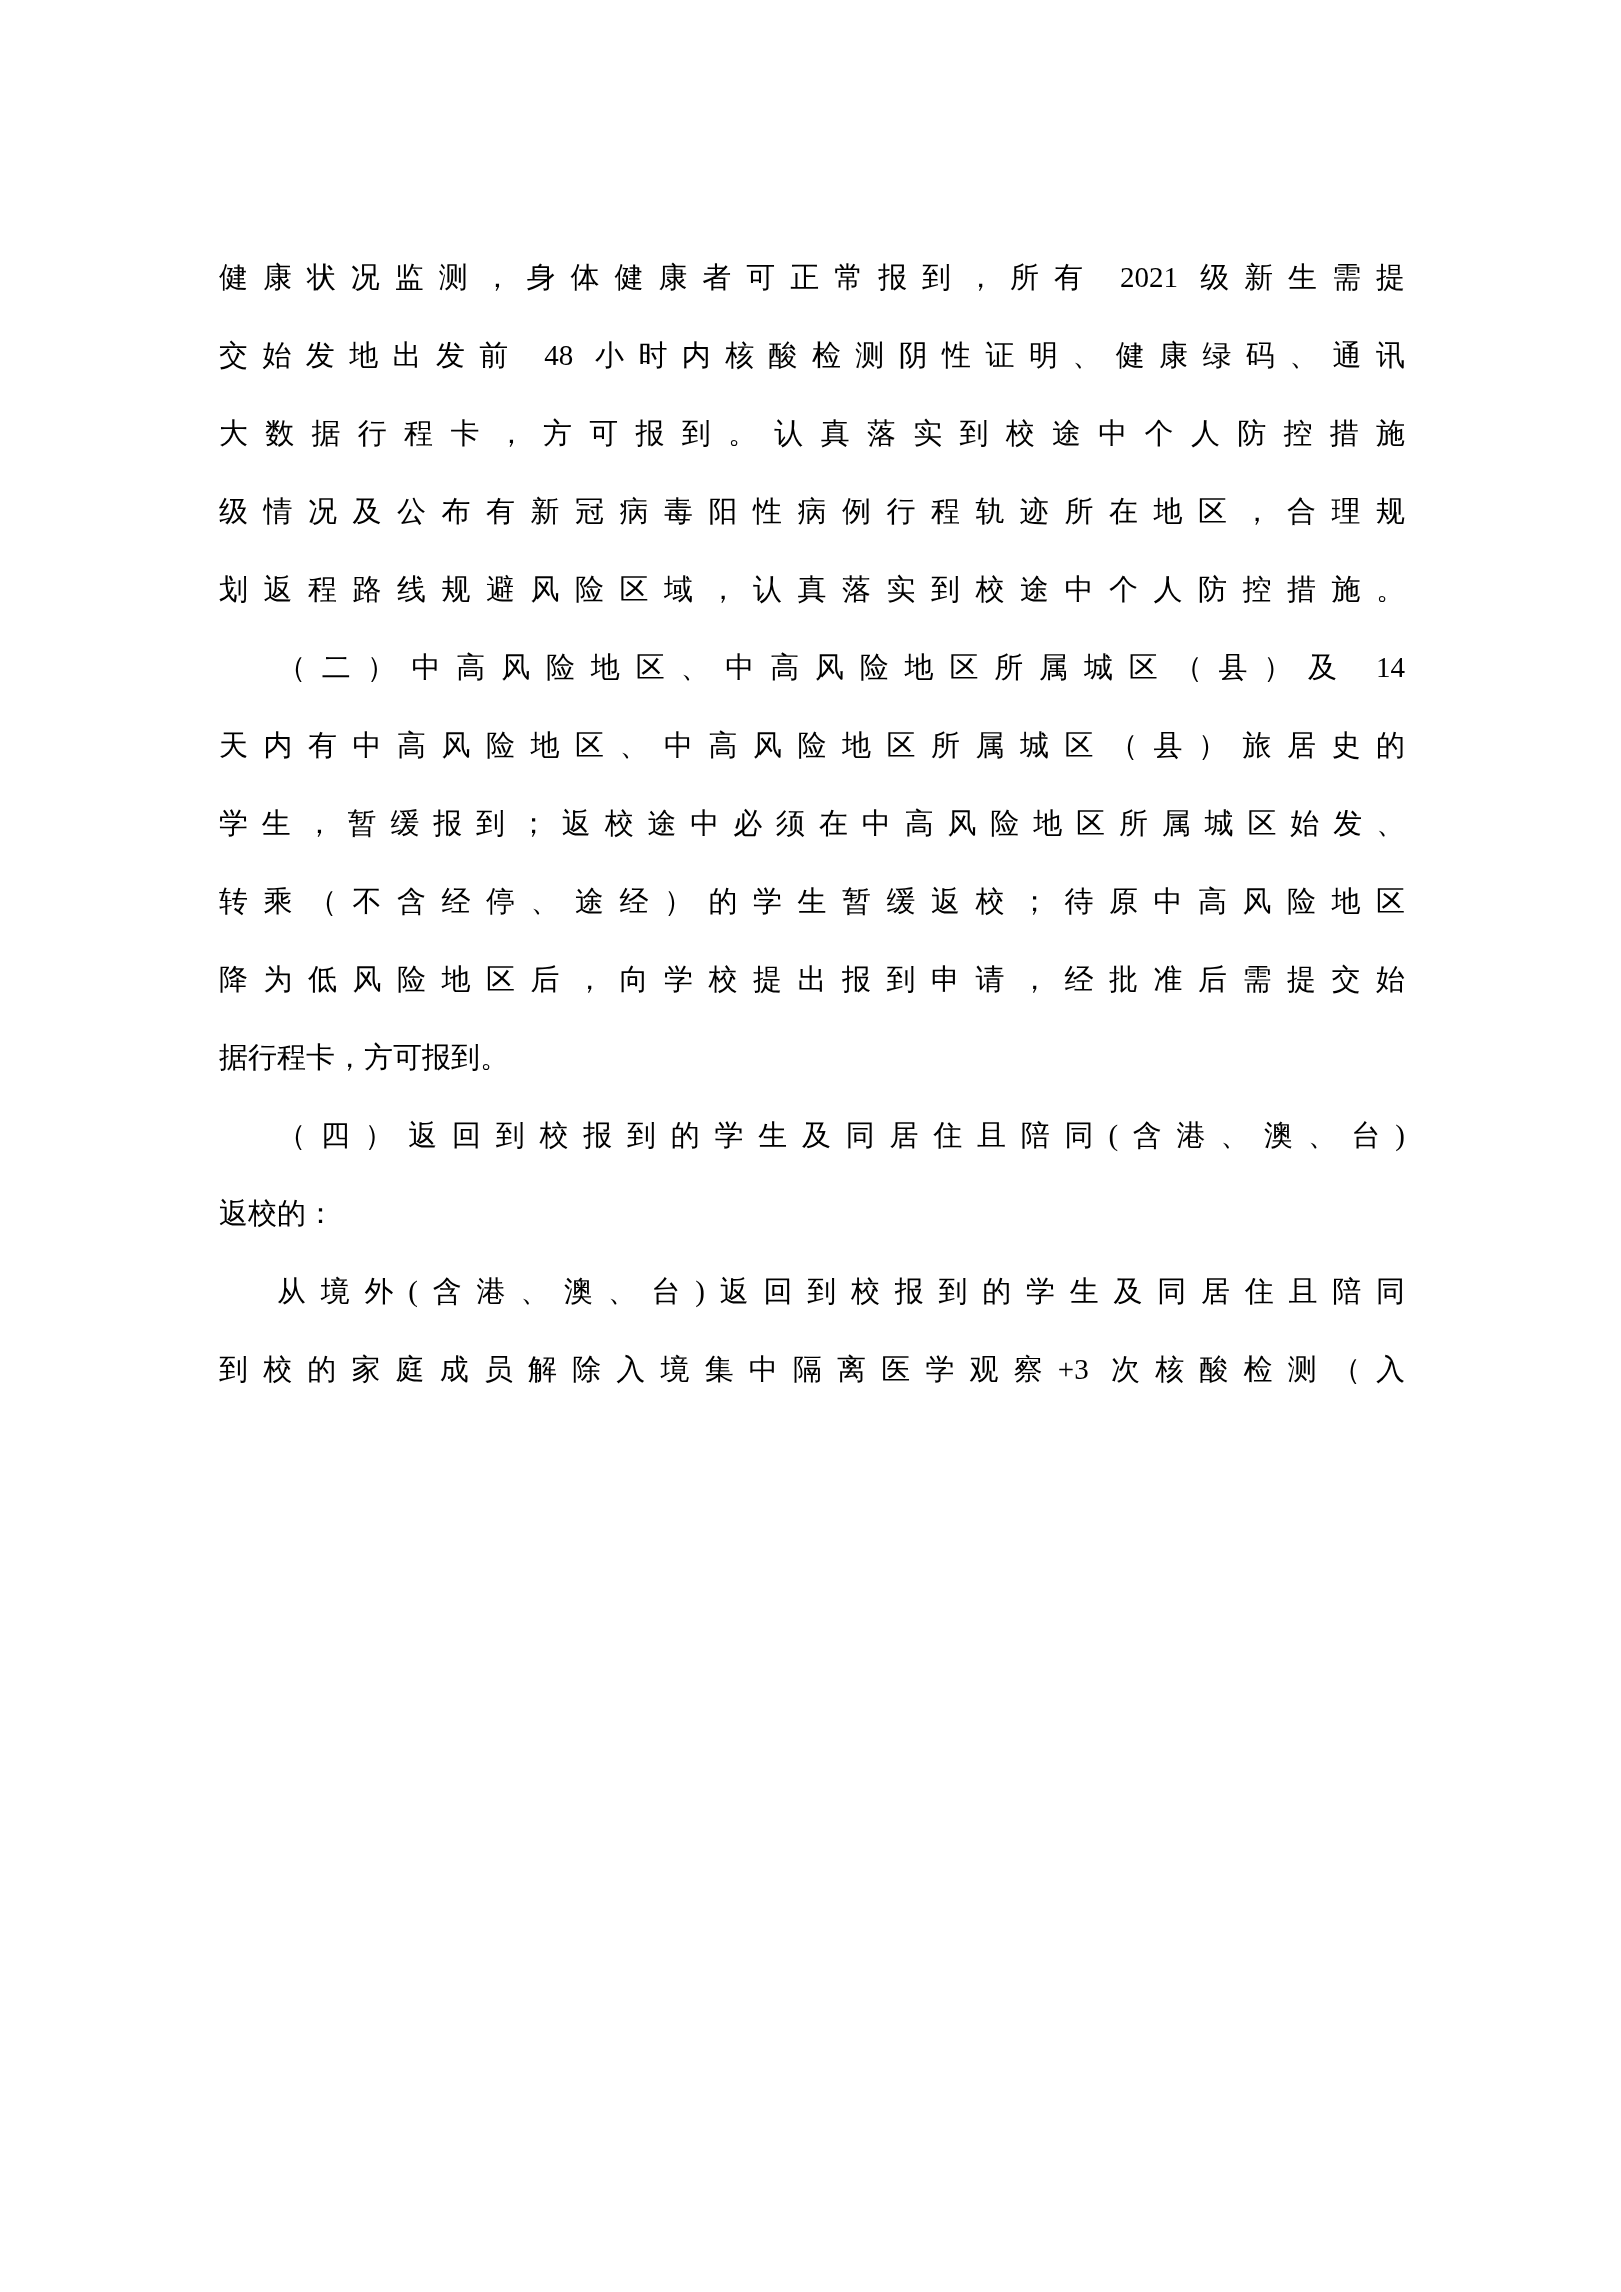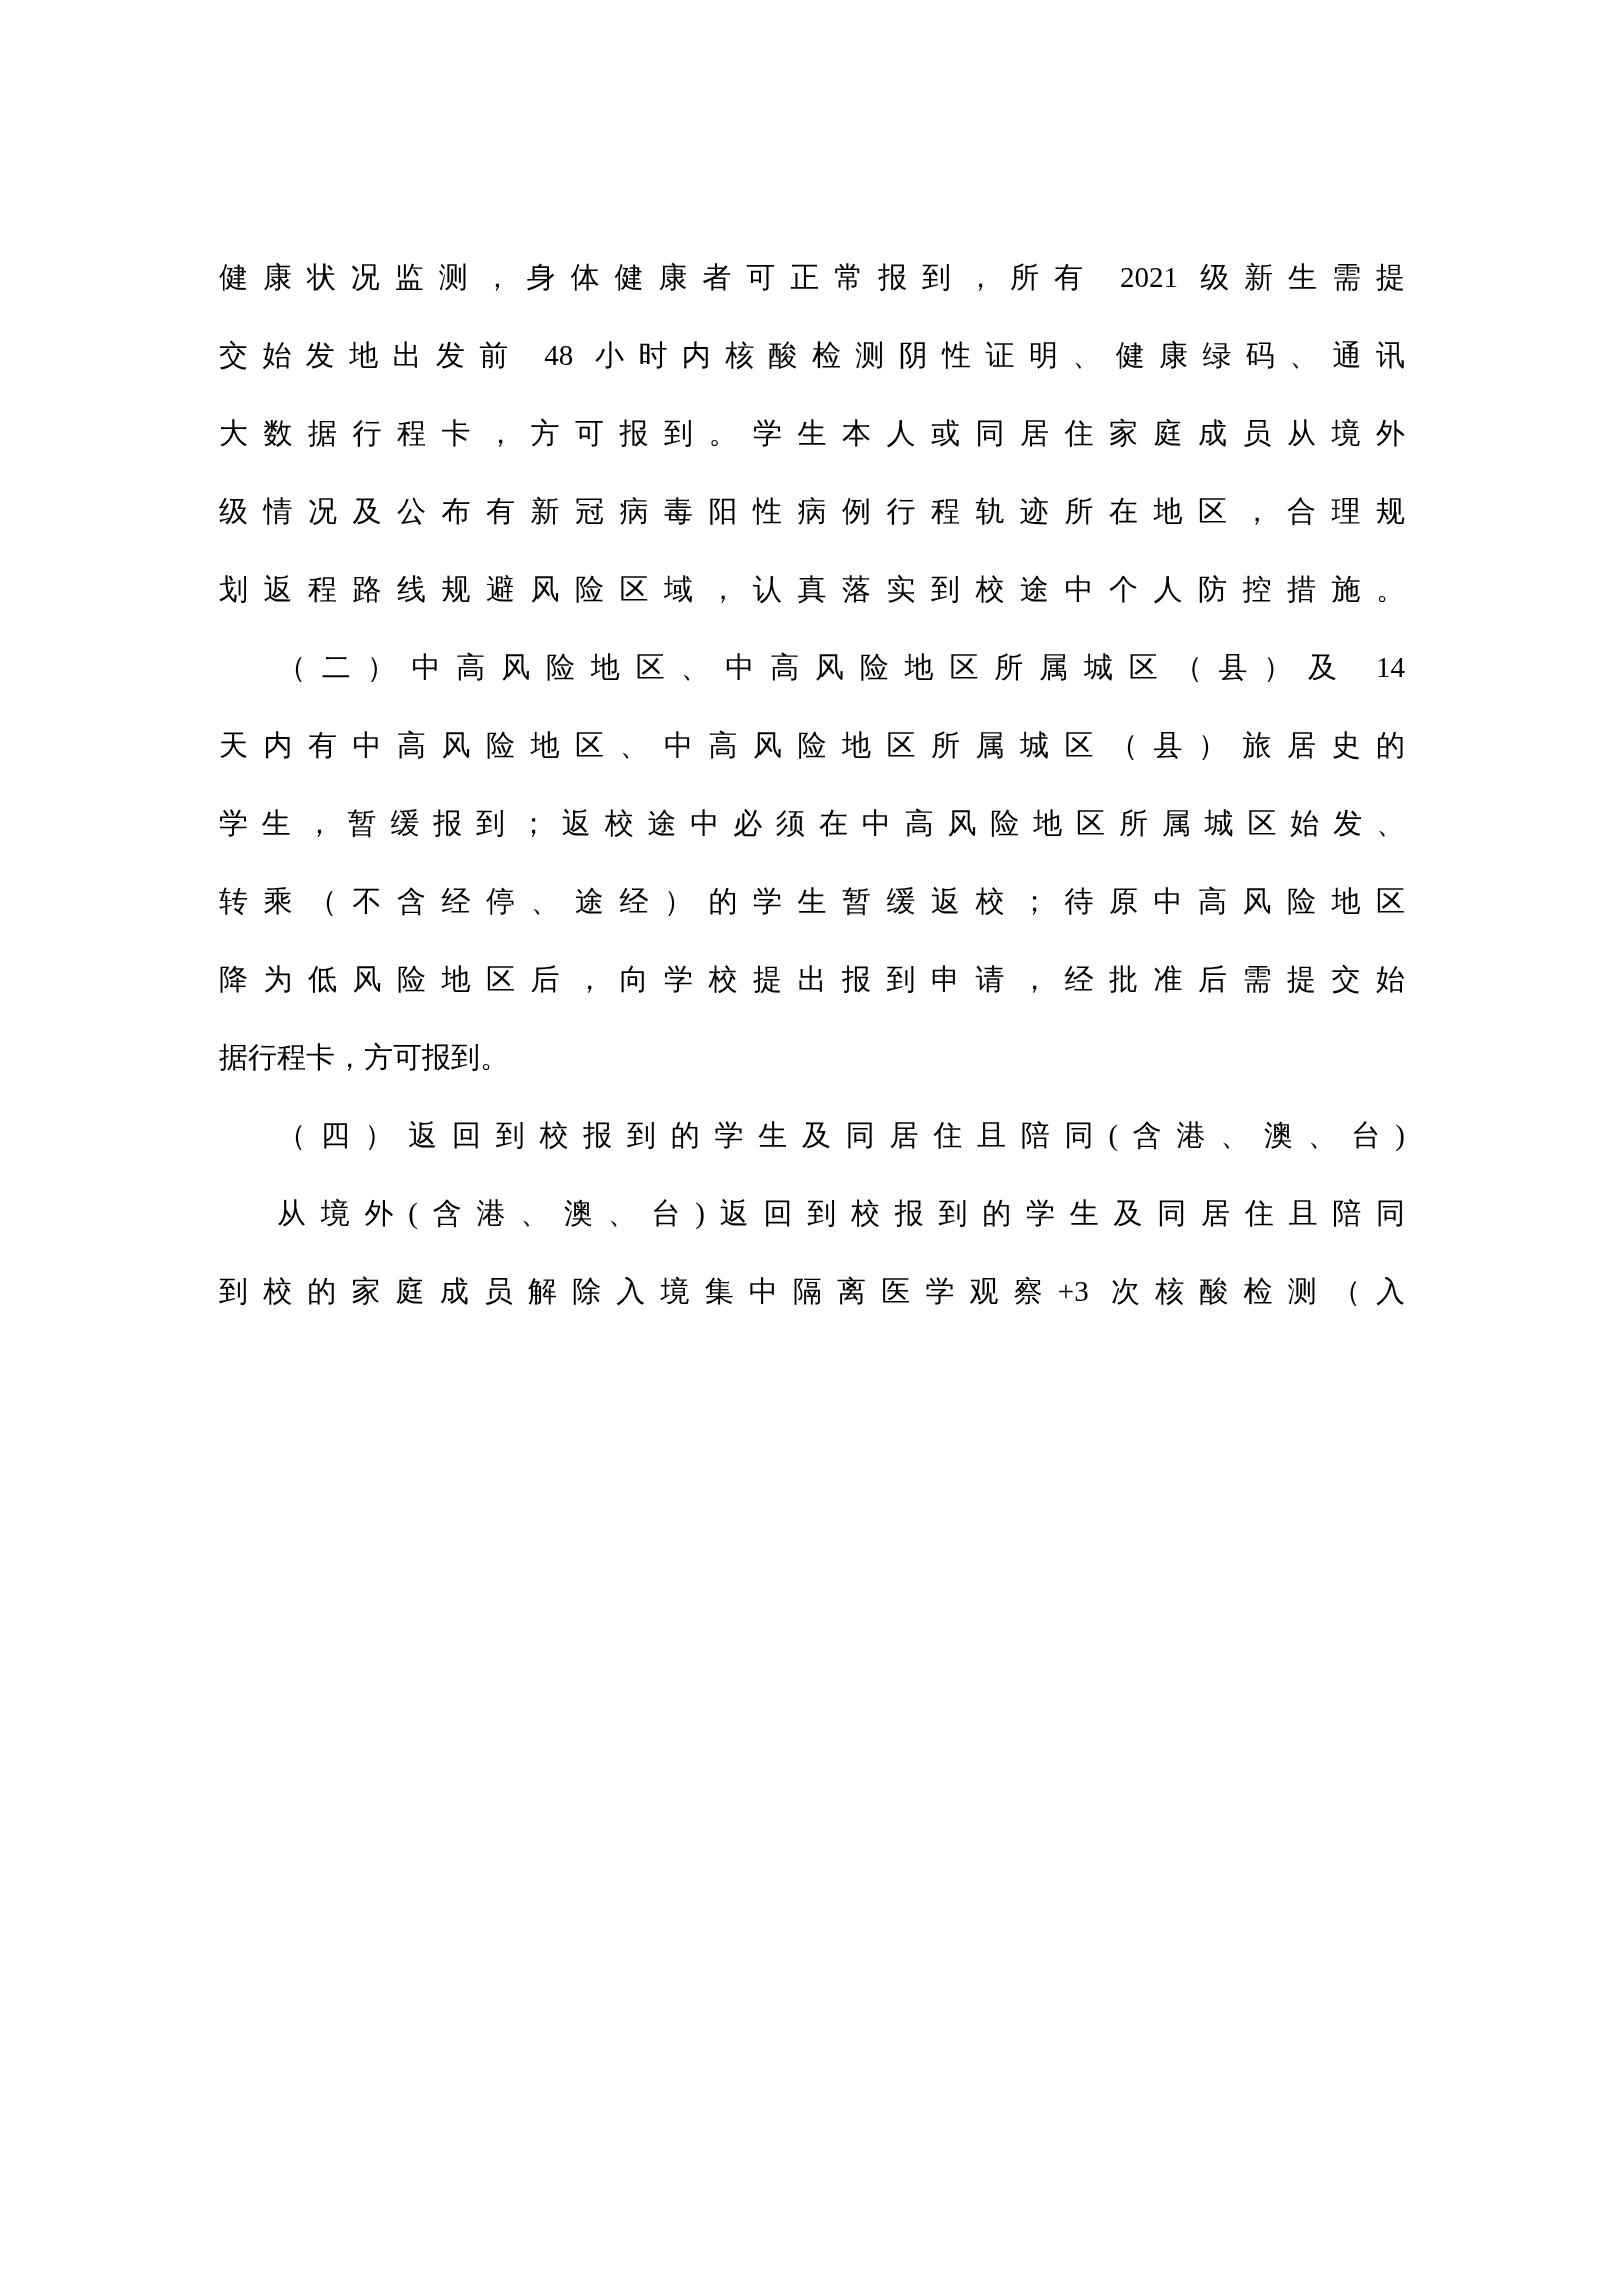--- a/index.html
+++ b/index.html
@@ -47,34 +47,35 @@
   }
 </style>
 </head>
 <body>
 
 <div class="page">
   <div class="textblock">
       <div class="para">
         <div class="line">健康状况监测，身体健康者可正常报到，所有 2021 级新生需提</div>
         <div class="line">交始发地出发前 48 小时内核酸检测阴性证明、健康绿码、通讯</div>
-        <div class="line">大数据行程卡，方可报到。学生本人或同居住家庭成员从境外</div>
+        <div class="line">大数据行程卡，方可报到。认真落实到校途中个人防控措施</div>
         <div class="line">级情况及公布有新冠病毒阳性病例行程轨迹所在地区，合理规</div>
         <div class="line">划返程路线规避风险区域，认真落实到校途中个人防控措施。</div>
       </div>
       <div class="para">
         <div class="line indent">（二）中高风险地区、中高风险地区所属城区（县）及 14</div>
         <div class="line">天内有中高风险地区、中高风险地区所属城区（县）旅居史的</div>
         <div class="line">学生，暂缓报到；返校途中必须在中高风险地区所属城区始发、</div>
         <div class="line">转乘（不含经停、途经）的学生暂缓返校；待原中高风险地区</div>
         <div class="line">降为低风险地区后，向学校提出报到申请，经批准后需提交始</div>
         <div class="line short">据行程卡，方可报到。</div>
       </div>
       <div class="para">
         <div class="line indent">（四）返回到校报到的学生及同居住且陪同(含港、澳、台)</div>
+        <div class="line short">返校的：</div>
       </div>
       <div class="para">
         <div class="line indent">从境外(含港、澳、台)返回到校报到的学生及同居住且陪同</div>
         <div class="line">到校的家庭成员解除入境集中隔离医学观察+3 次核酸检测（入</div>
       </div>
     </div>
 </div>
 
 
 </body></html>

